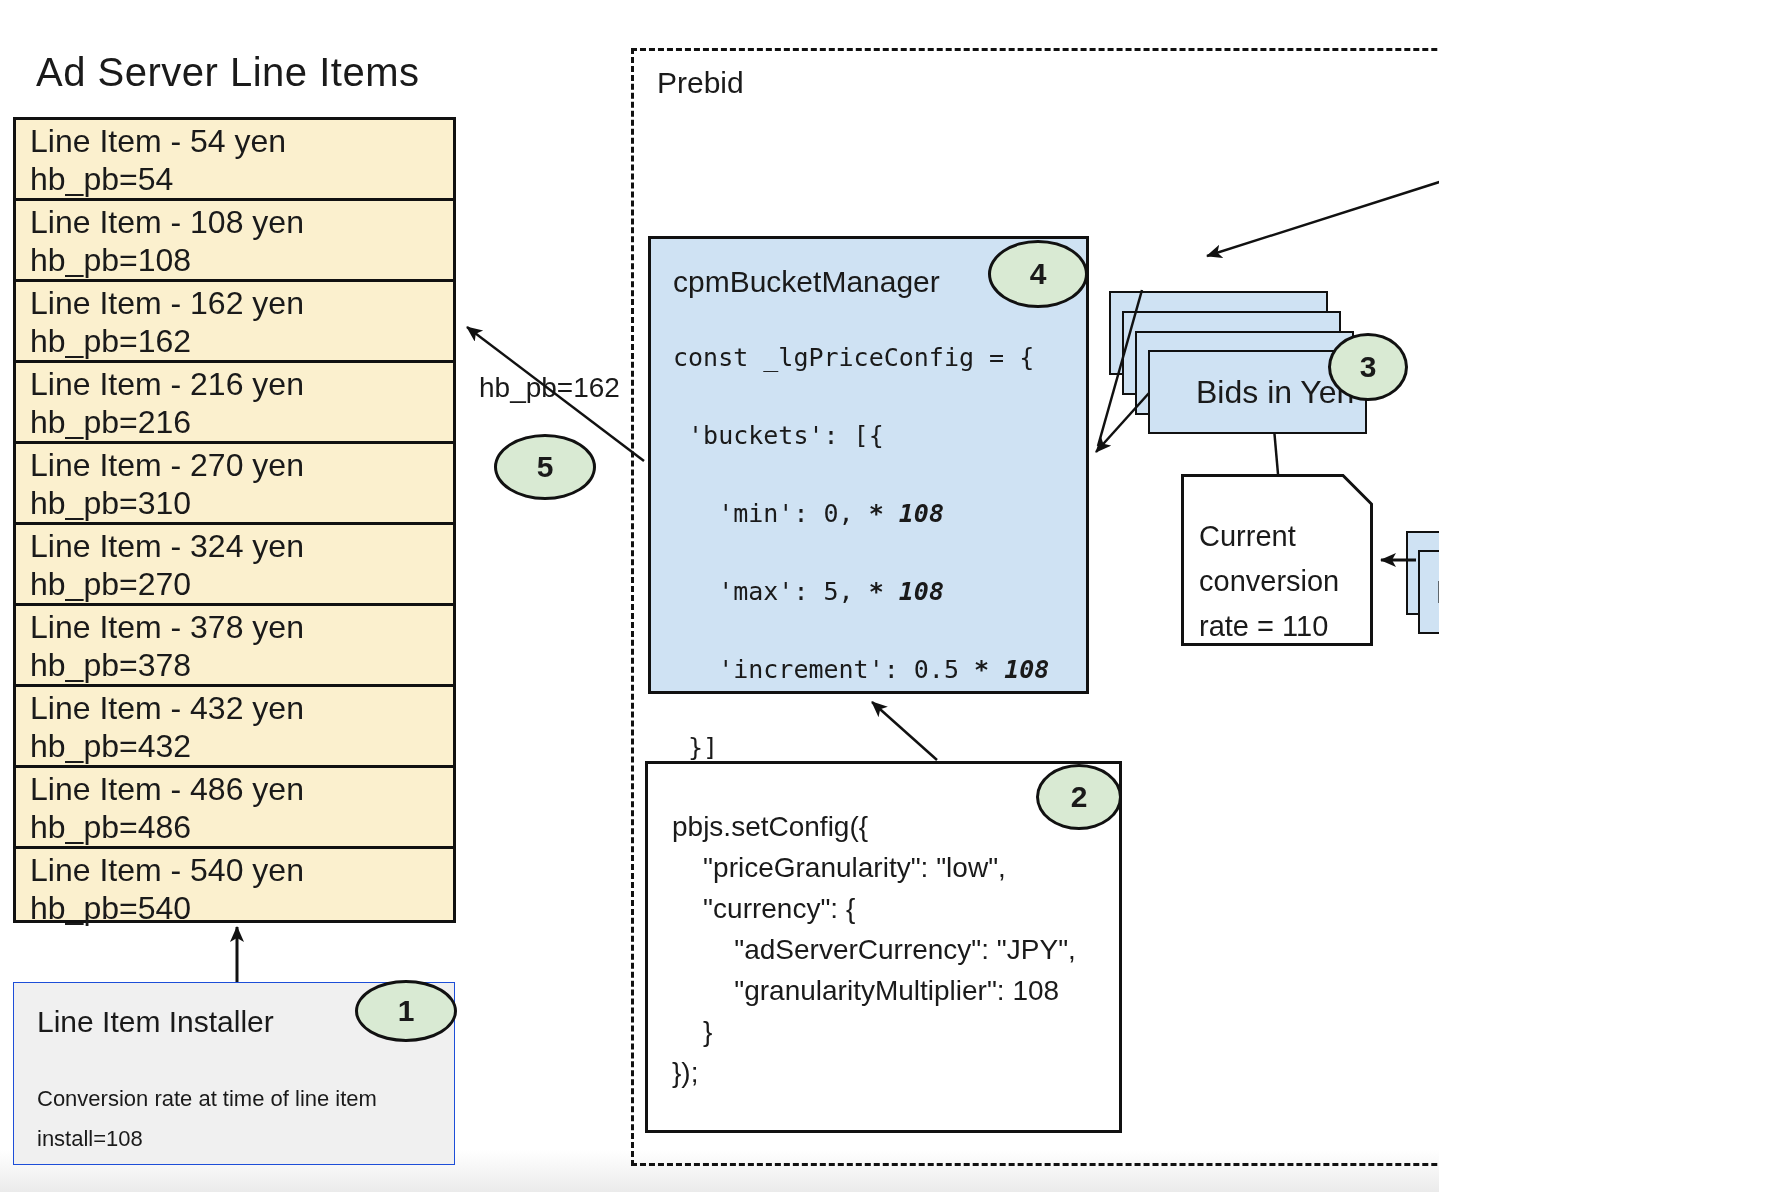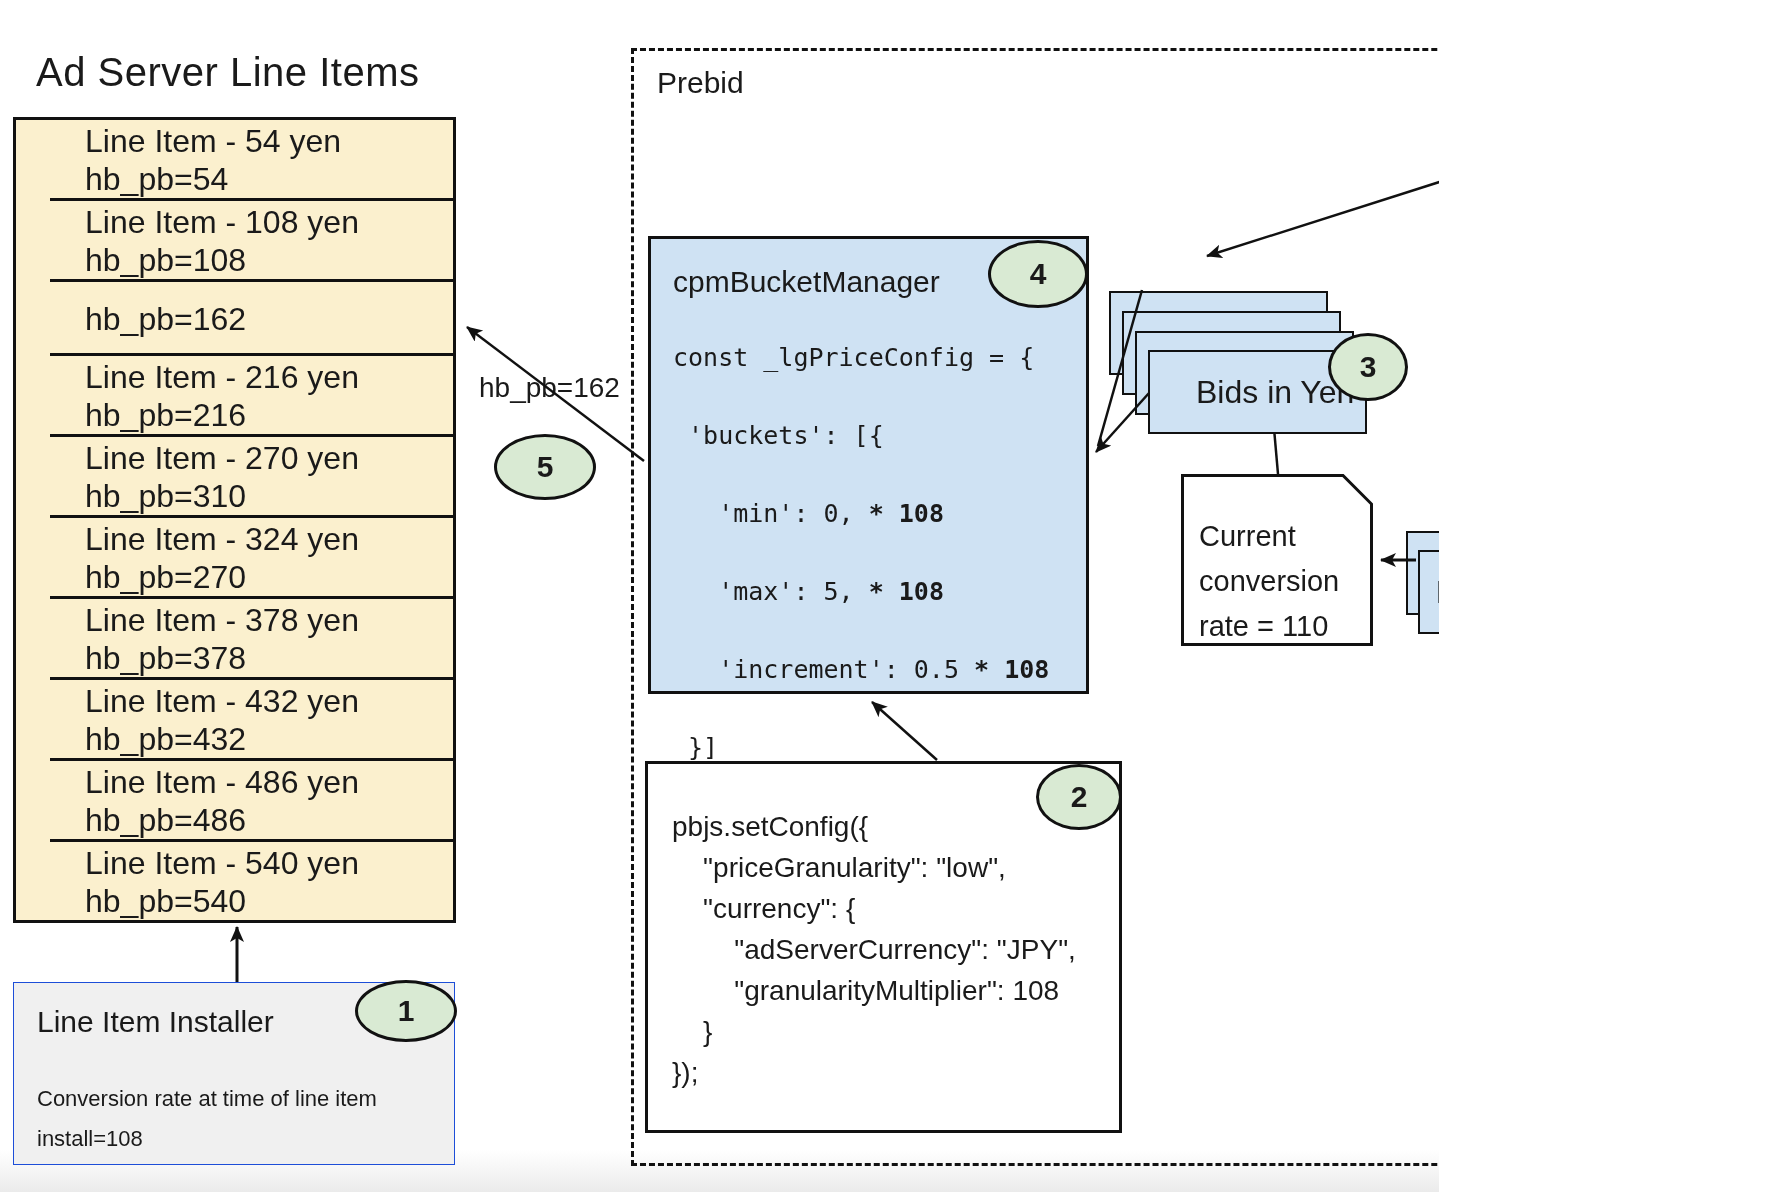--- a/index.html
+++ b/index.html
@@ -27,21 +27,21 @@
     font-size:40px; letter-spacing:0.5px;
     white-space:nowrap; z-index:2;
   }
   .li-table {
     left:13px; top:117px; width:443px; height:806px;
     border:3px solid #111;
     background:#FBF0CE;
     display:flex; flex-direction:column;
     z-index:2;
   }
-  .li-row { flex:1; padding:2px 0 0 35px; display:flex; flex-direction:column; justify-content:center;margin-left:34px; }
+  .li-row { flex:1; padding:2px 0 0 14px; display:flex; flex-direction:column; justify-content:center; }
   .li-row + .li-row { border-top:3px solid #111; }
   .li-row div { font-size:32px; line-height:38px; white-space:nowrap; }
 
   .installer {
     left:13px; top:982px; width:442px; height:183px;
     border:1px solid #1d4ed8; background:#F0F0F0;
     padding:22px 20px 0 23px; z-index:2;
   }
   .installer-title { font-size:30px; }
   .installer-note { font-size:22px; line-height:40px; margin-top:40px; width:370px; }
@@ -58,21 +58,21 @@
 
   
   .bucket-box {
     left:648px; top:236px; width:441px; height:458px;
     background:#CFE2F3; border:3px solid #111;
     padding:26px 0 8px 22px; z-index:2;
   }
   .bucket-label { font-size:30px; }
   .bucket-code { margin-top:36px; font-family:"DejaVu Sans Mono", monospace; font-size:25px; }
   .bucket-code div { line-height:46px; white-space:pre;margin-top:32px; }
-  .bucket-code b { font-weight:bold; }
+  .bucket-code b { font-weight:bold;font-style:italic; }
 
   
   .setconfig-box {
     left:645px; top:761px; width:477px; height:372px;
     background:#ffffff; border:3px solid #111;
     padding:42px 0 0 24px; z-index:2;
   }
   .setconfig-code div { font-size:28px; line-height:41px; white-space:pre; }
 
   
@@ -118,20 +118,21 @@
   <div class="abs li-table">
       <div class="li-row">
         <div>Line Item - 54 yen</div>
         <div>hb_pb=54</div>
       </div>
       <div class="li-row">
         <div>Line Item - 108 yen</div>
         <div>hb_pb=108</div>
       </div>
       <div class="li-row">
+        <div>Line Item - 162 yen</div>
         <div>hb_pb=162</div>
       </div>
       <div class="li-row">
         <div>Line Item - 216 yen</div>
         <div>hb_pb=216</div>
       </div>
       <div class="li-row">
         <div>Line Item - 270 yen</div>
         <div>hb_pb=310</div>
       </div>

